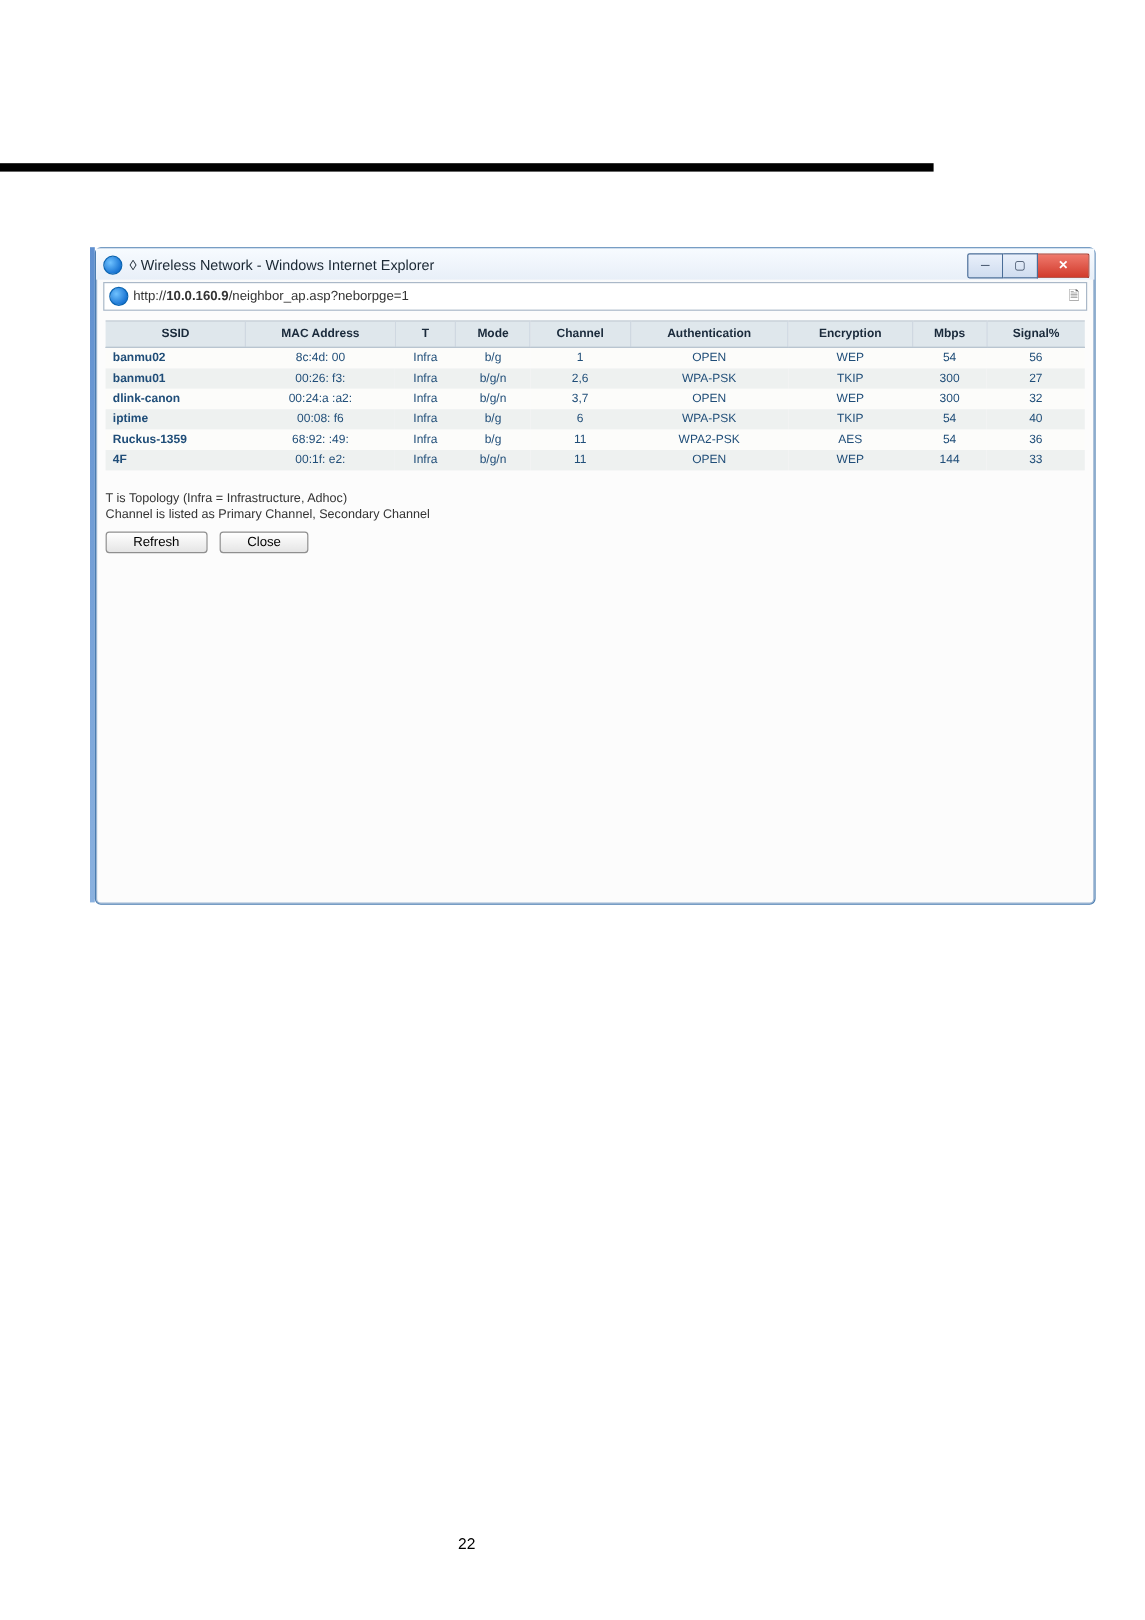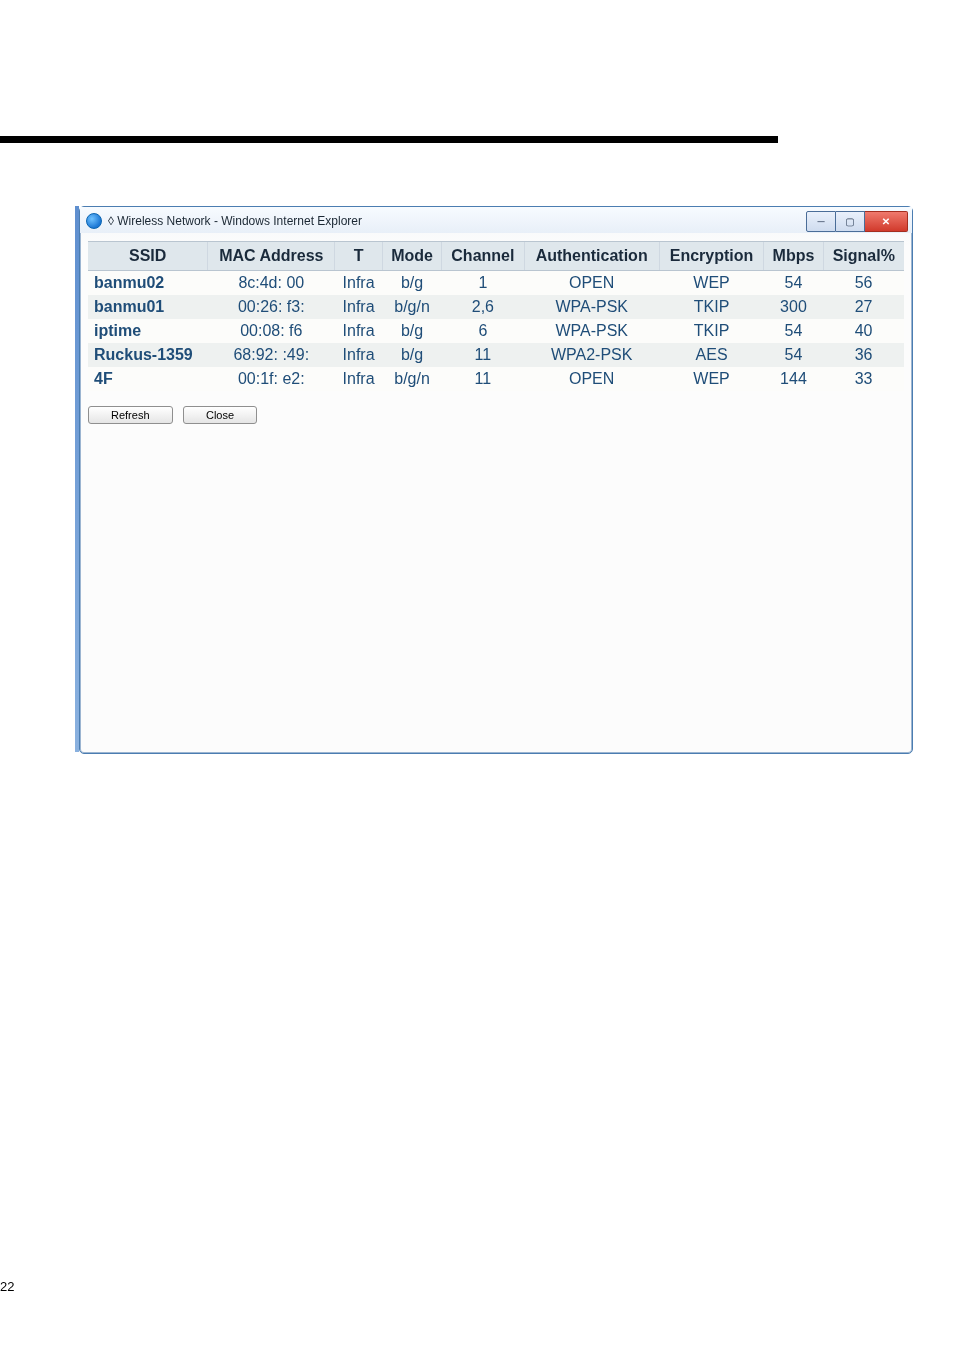--- a/index.html
+++ b/index.html
@@ -22,51 +22,58 @@
   .wbtn.close{background:linear-gradient(#ef7a6d,#d13a2c);color:#fff;border-color:#a42e20;
               border-top-right-radius:2px;border-bottom-right-radius:2px;width:42px;font-weight:bold;}
   .addrbar{height:22px;margin:2px 6px 0 6px;display:flex;align-items:center;
            border:1px solid #aab8c8;background:#fff;font-size:11px;color:#333;}
   .addrbar .favicon{width:14px;height:14px;border-radius:50%;margin:0 4px;
            background:radial-gradient(circle at 35% 35%,#6fc2ff,#1b76d4 70%);border:1px solid #0a64b1;}
   .addrbar .url{flex:1;white-space:nowrap;overflow:hidden;}
   .addrbar .url b{font-weight:600;}
   .doclet{width:16px;text-align:center;color:#666;margin-right:2px;}
   .content{padding:8px 8px 10px 8px;}
-  table{width:100%;border-collapse:collapse;font-size:16px;}
+  table{width:100%;border-collapse:collapse;font-size:10px;}
   thead th{background:#dfe7ec;color:#1a2a3b;font-weight:bold;text-align:center;
            padding:5px 6px;border-top:1px solid #b9c5d0;border-bottom:1px solid #b9c5d0;}
   thead th+th{border-left:1px solid #cfd8e1;}
   tbody td{padding:3px 6px;text-align:center;color:#1f4d78;}
   tbody td.ssid{text-align:left;font-weight:bold;}
   tbody tr:nth-child(odd){background:#fcfcfa;}
   tbody tr:nth-child(even){background:#eef1f0;}
   .note{font-size:10.5px;color:#333;padding:6px 8px 2px 8px;line-height:1.35;}
   .btnrow{padding:4px 8px;}
   .btn{font-size:11px;padding:2px 22px;border:1px solid #8f8f8f;border-radius:3px;
        background:linear-gradient(#ffffff,#e5e5e5);cursor:pointer;margin-right:6px;}
-  .pgnum{position:absolute;left:0;right:0;bottom:56px;font-size:13px;color:#000;}
+  .pgnum{position:absolute;left:0;right:0;bottom:56px;text-align:center;font-size:13px;color:#000;}
   
   .leftedge{position:absolute;left:75px;top:206px;width:4px;height:546px;
             background:linear-gradient(#5f8fcf,#8ab1df);}
 </style>
 </head>
 <body>
 <div class="page">
   <div class="topbar"></div>
   <div class="leftedge"></div>
   <div class="win">
     <div class="titlebar">
       <div class="ie-icon"></div>
       <div class="title">◊ Wireless Network - Windows Internet Explorer</div>
       <div class="winbtns">
         <div class="wbtn">─</div>
         <div class="wbtn">▢</div>
         <div class="wbtn close">✕</div>
       </div>
+    </div>
+    <div class="addrbar">
+      <div class="favicon"></div>
+      <div class="url">
+        <span>http://</span><b>10.0.160.9</b><span>/neighbor_ap.asp?neborpge=1</span>
+      </div>
+      <div class="doclet">🗎</div>
     </div>
 
     <div class="content">
       <table>
         <thead>
           <tr id="hdr">
               <th>SSID</th>
               <th>MAC Address</th>
               <th>T</th>
               <th>Mode</th>
@@ -94,20 +101,31 @@
               <td>00:26:   f3:</td>
               <td>Infra</td>
               <td>b/g/n</td>
               <td>2,6</td>
               <td>WPA-PSK</td>
               <td>TKIP</td>
               <td>300</td>
               <td>27</td>
             </tr>
             <tr>
+              <td class="ssid">dlink-canon</td>
+              <td>00:24:a  :a2:</td>
+              <td>Infra</td>
+              <td>b/g/n</td>
+              <td>3,7</td>
+              <td>OPEN</td>
+              <td>WEP</td>
+              <td>300</td>
+              <td>32</td>
+            </tr>
+            <tr>
               <td class="ssid">iptime</td>
               <td>00:08:   f6</td>
               <td>Infra</td>
               <td>b/g</td>
               <td>6</td>
               <td>WPA-PSK</td>
               <td>TKIP</td>
               <td>54</td>
               <td>40</td>
             </tr>
@@ -130,20 +148,24 @@
               <td>11</td>
               <td>OPEN</td>
               <td>WEP</td>
               <td>144</td>
               <td>33</td>
             </tr>
           </tbody>
       </table>
     </div>
 
+    <div class="note">
+      <div>T is Topology (Infra = Infrastructure, Adhoc)</div>
+      <div>Channel is listed as Primary Channel, Secondary Channel</div>
+    </div>
 
     <div class="btnrow">
       <button class="btn">Refresh</button>
       <button class="btn">Close</button>
     </div>
   </div>
 
   <div class="pgnum">22</div>
 </div>
 

